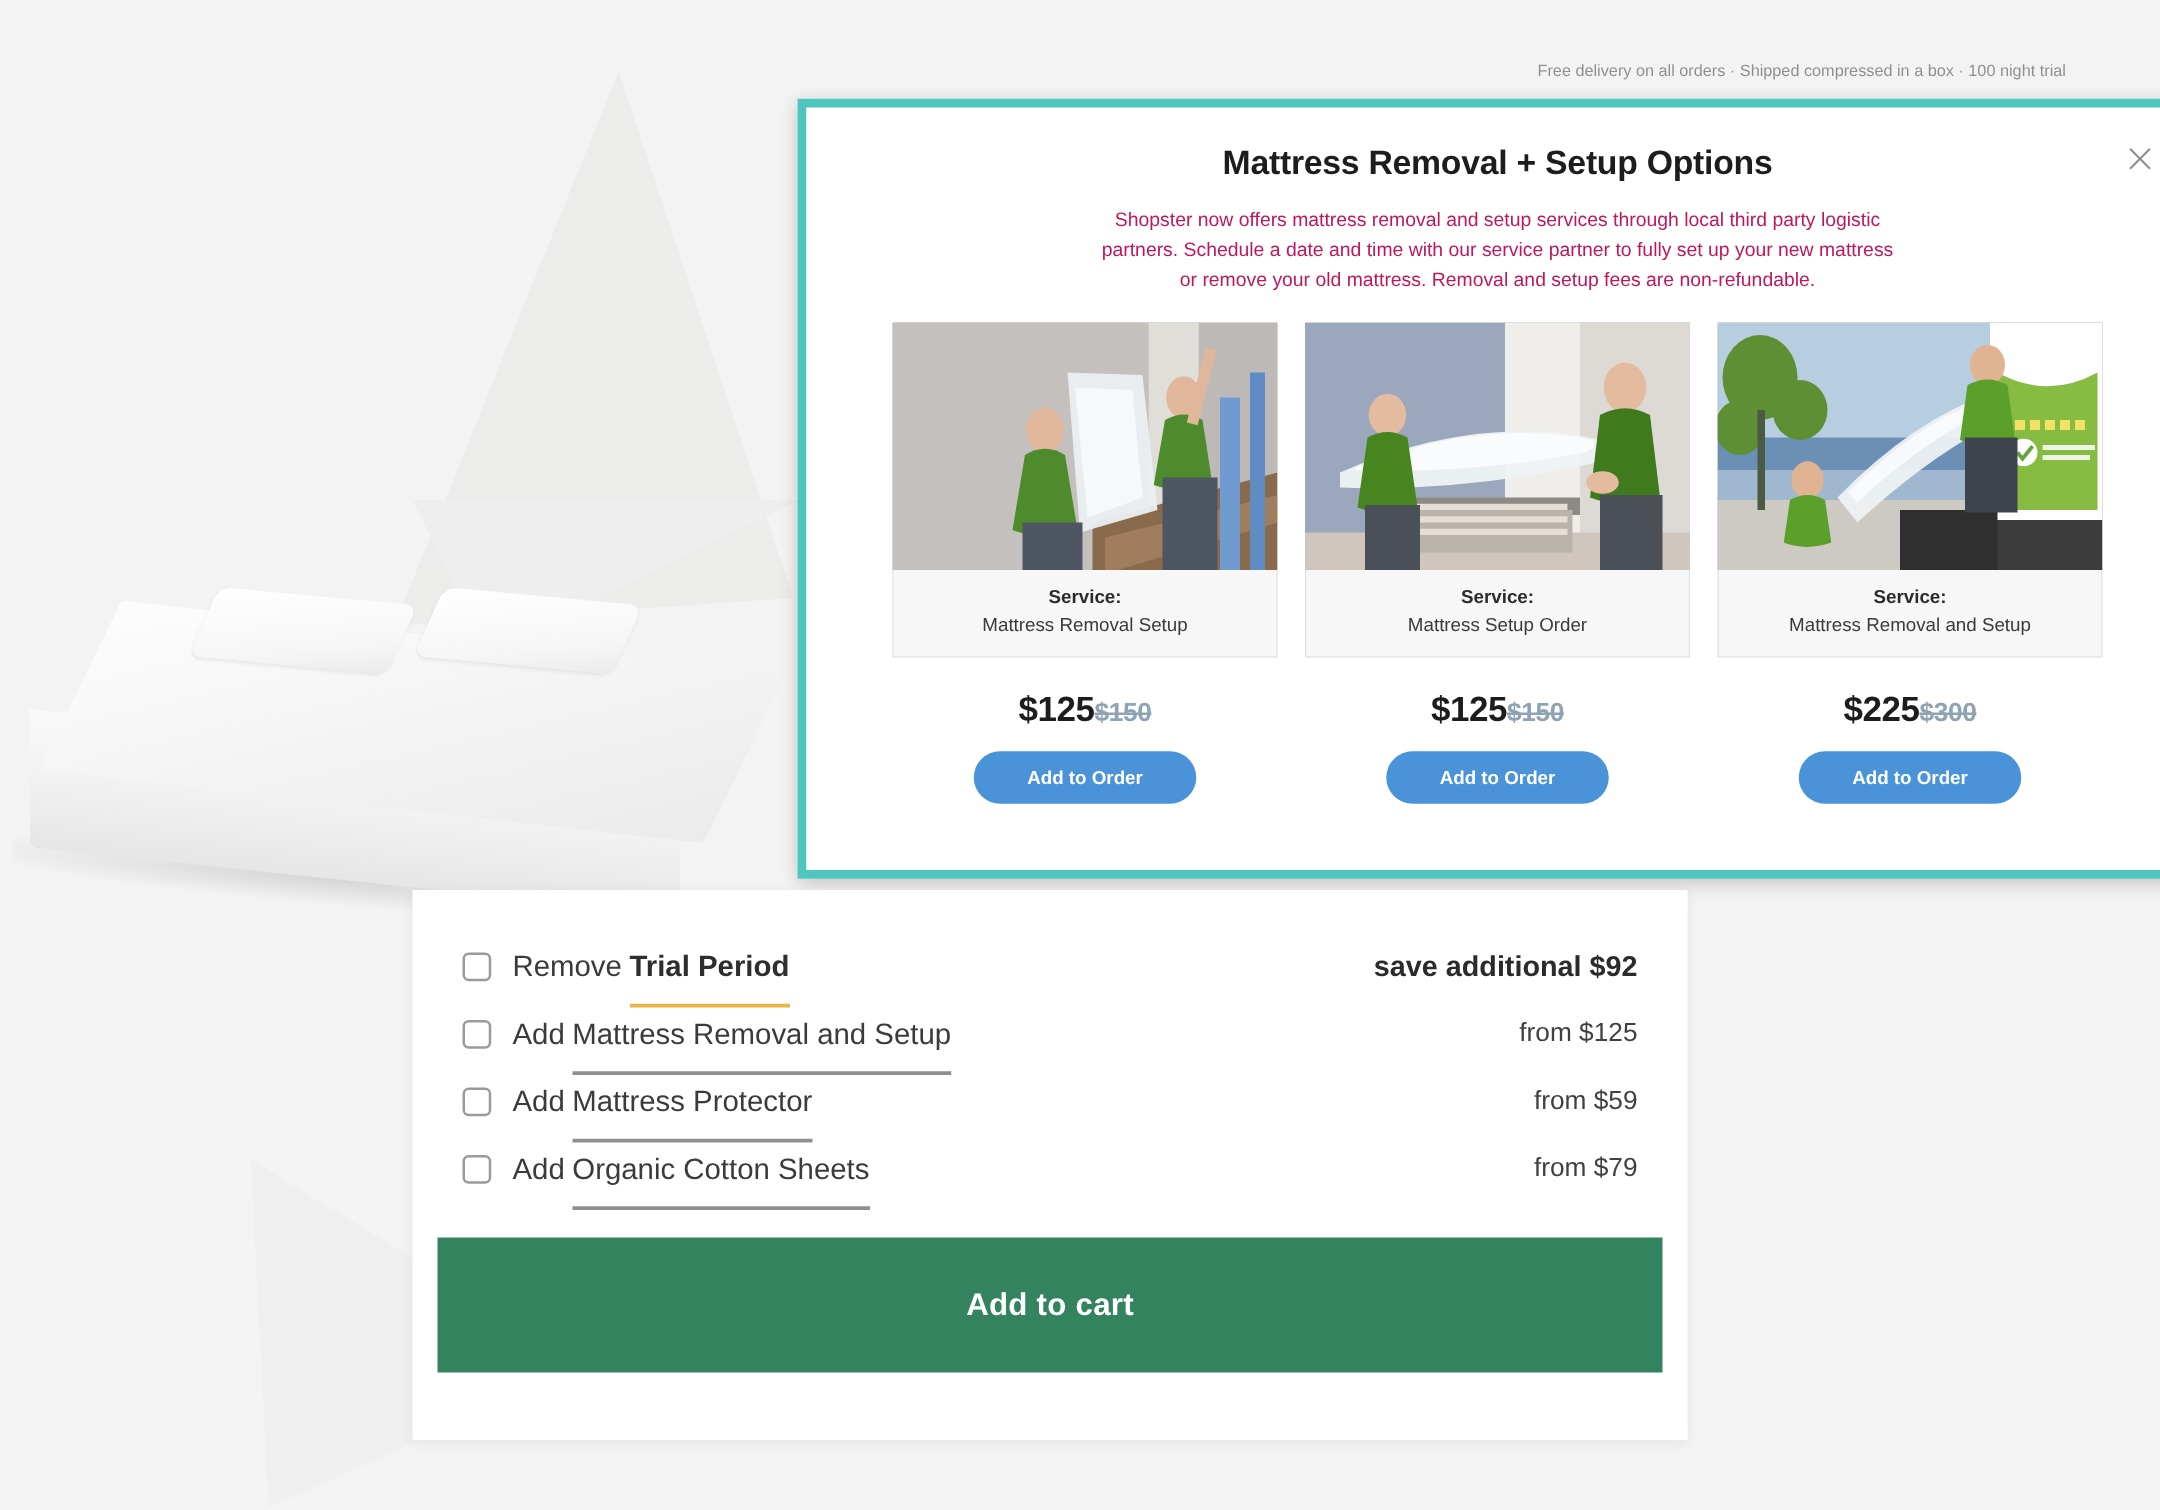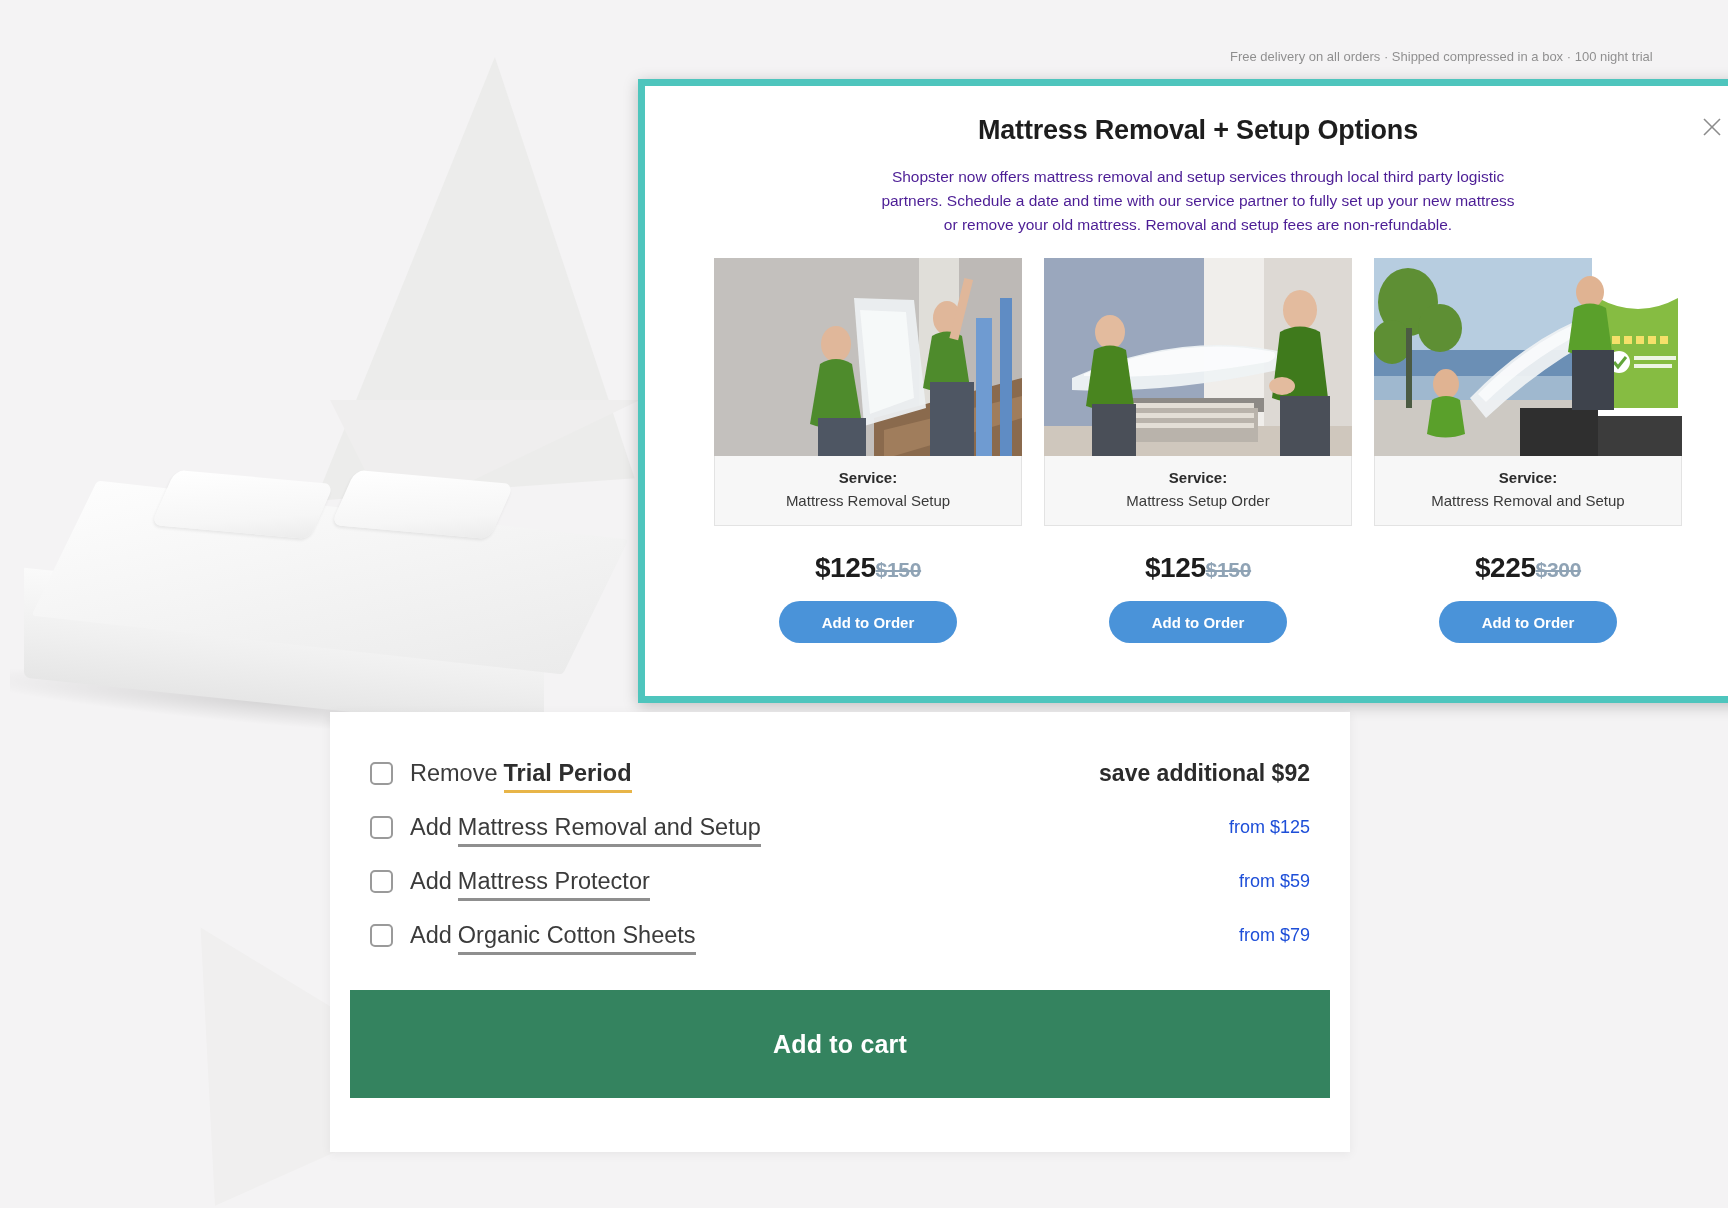--- a/index.html
+++ b/index.html
@@ -142,21 +142,21 @@
     color: #1d1d1d;
     letter-spacing: -.2px;
     margin-top: 29px;
   }
   .modal-desc {
     margin: 19px auto 0;
     width: 640px;
     text-align: center;
     font-size: 15.5px;
     line-height: 24px;
-    color: #4c1d95;
+    color: #be185d;
   }
   #modal-close {
     position: absolute;
     right: 24px;
     top: 26px;
     width: 30px; height: 30px;
     cursor: pointer;
     color: #8c8c8c;
     display: flex;
     align-items: center;
@@ -270,30 +270,30 @@
     flex: 0 0 auto;
   }
   .opt-text {
     font-size: 23.5px;
     color: #3b3b3b;
     white-space: nowrap;
   }
   .opt-verb { margin-right: 6px; }
   .opt-em {
     border-bottom: 3px solid #8f8f8f;
-    padding-bottom: 4px;
+    padding-bottom: 17px;
   }
   .opt-em.accent {
     font-weight: 700;
     color: #2e2e2e;
     border-bottom-color: #e8b548;
   }
   .option-right {
-    font-size: 18px;
-    color: #1d4ed8;
+    font-size: 21px;
+    color: #404040;
     white-space: nowrap;
   }
   .option-right.strong {
     font-weight: 700;
     color: #2b2b2b;
     font-size: 23px;
   }
 
   #add-to-cart-btn {
     position: absolute;

